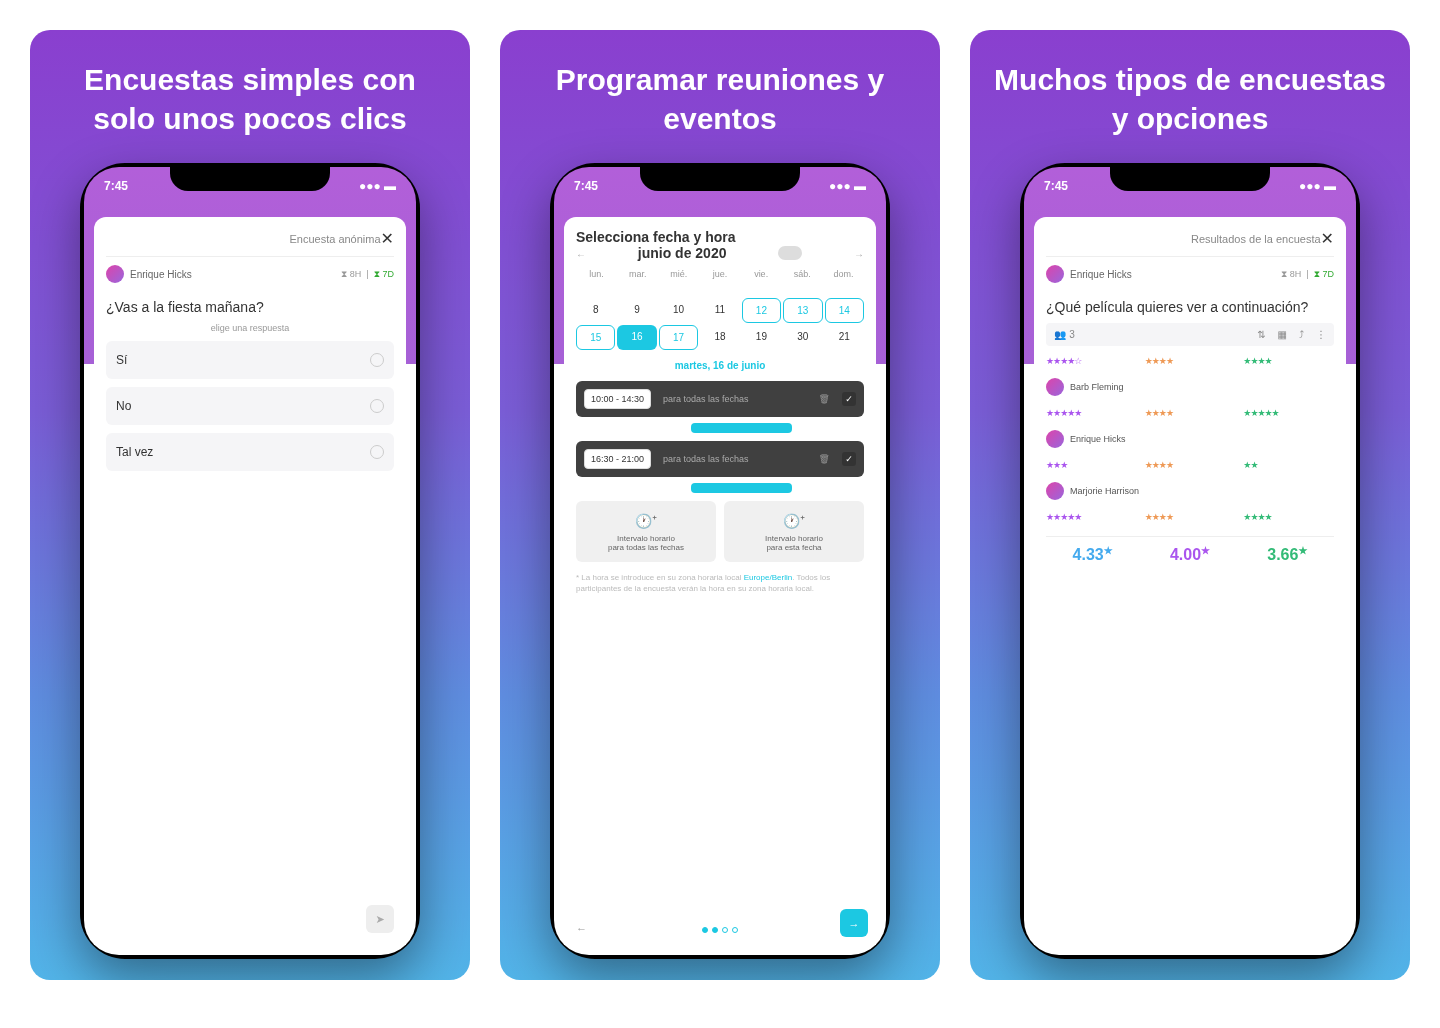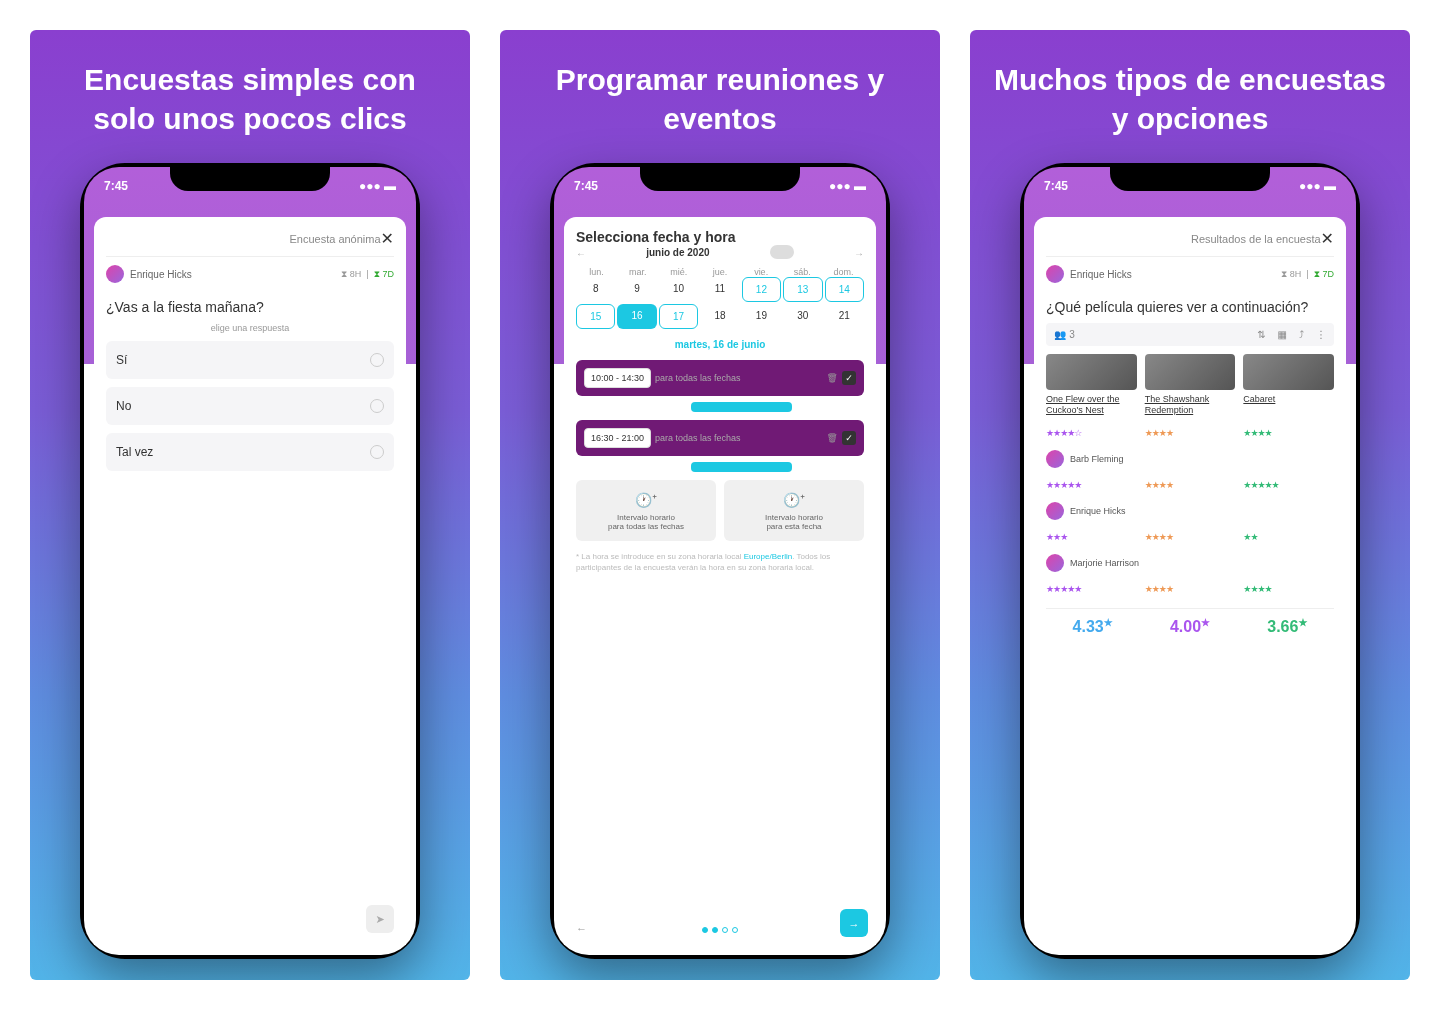--- a/index.html
+++ b/index.html
@@ -1,17 +1,17 @@
 <!DOCTYPE html>
 <html><head>
 <meta charset="utf-8">
 <style>
 * { box-sizing: border-box; margin: 0; padding: 0; font-family: -apple-system, sans-serif; }
 body { background: #fff; padding: 30px; display: flex; gap: 30px; justify-content: center; }
-.card { width: 440px; height: 950px; border-radius: 6px; background: linear-gradient(180deg, #8a3fcf 0%, #7a5dd6 40%, #5f8de0 70%, #52b4e8 100%); padding: 30px 20px 0; position: relative; overflow: hidden; }
+.card { width: 440px; height: 950px; border-radius: 20px; background: linear-gradient(180deg, #8a3fcf 0%, #7a5dd6 40%, #5f8de0 70%, #52b4e8 100%); padding: 30px 20px 0; position: relative; overflow: hidden; }
 .card-title { color: #fff; font-size: 30px; font-weight: 700; text-align: center; line-height: 1.3; margin-bottom: 25px; }
 .phone { margin: 0 auto; width: 340px; height: 796px; background: #000; border-radius: 45px; padding: 4px; position: relative; box-shadow: 0 20px 50px rgba(0,0,0,0.4); }
 .phone-inner { width: 100%; height: 100%; background: linear-gradient(180deg, #b25fd9, #a660d6 25%, #fff 25%); border-radius: 35px; overflow: hidden; position: relative; }
 .notch { position: absolute; top: 0; left: 50%; transform: translateX(-50%); width: 160px; height: 28px; background: #000; border-radius: 0 0 18px 18px; z-index: 10; }
 .status-bar { height: 40px; padding: 12px 20px 0; display: flex; justify-content: space-between; color: #fff; font-size: 12px; font-weight: 600; }
 .screen { background: #fff; border-radius: 12px 12px 0 0; margin: 10px 10px 0; height: calc(100% - 60px); padding: 12px; overflow: hidden; font-size: 11px; color: #333; position: relative; }
 .modal-header { display: flex; justify-content: flex-end; align-items: center; padding-bottom: 8px; border-bottom: 1px solid #eee; color: #888; }
 .close-x { font-size: 16px; color: #333; }
 .user-row { display: flex; align-items: center; justify-content: space-between; padding: 8px 0; }
 .user-left { display: flex; align-items: center; gap: 6px; }
@@ -21,29 +21,29 @@
 .badges .g { color: #3a3; }
 .question { font-size: 14px; font-weight: 400; margin: 8px 0; }
 .hint { text-align: center; font-size: 9px; color: #999; margin: 6px 0; }
 .option { background: #f5f5f7; border-radius: 6px; padding: 12px 10px; margin: 8px 0; display: flex; justify-content: space-between; align-items: center; font-size: 12px; }
 .radio { width: 14px; height: 14px; border: 1.5px solid #ccc; border-radius: 50%; }
 .send-btn { position: absolute; bottom: 12px; right: 12px; width: 28px; height: 28px; background: #eee; border-radius: 6px; display: flex; align-items: center; justify-content: center; color: #aaa; }
 
 
 .cal-title { font-size: 14px; font-weight: 700; margin-bottom: 0; }
 .cal-nav { display: flex; justify-content: space-between; align-items: center; margin-bottom: 8px; color: #aaa; font-size: 10px; }
-.cal-month { color: #333; font-weight: 600; font-size: 10px; }
+.cal-month { color: #333; font-weight: 600; font-size: 14px; }
 .mode-toggle { width: 24px; height: 14px; background: #ddd; border-radius: 8px; }
-.dow { display: grid; grid-template-columns: repeat(7,1fr); text-align: center; font-size: 9px; color: #999; margin-bottom: 0; }
+.dow { display: grid; grid-template-columns: repeat(7,1fr); text-align: center; font-size: 9px; color: #999; margin-bottom: 19px; }
 .days { display: grid; grid-template-columns: repeat(7,1fr); gap: 2px; text-align: center; }
 .day { padding: 6px 0; font-size: 10px; border-radius: 6px; }
 .day.sel { border: 1.5px solid #1cc8e2; color: #1cc8e2; }
 .day.active { background: #1cc8e2; color: #fff; }
 .sel-date { text-align: center; color: #1cc8e2; font-size: 10px; font-weight: 600; margin: 10px 0; }
-.timeslot { background: #701a75; border-radius: 6px; padding: 8px; margin: 6px 0; display: flex; align-items: center; gap: 4px; font-size: 9px; }
+.timeslot { background: #404040; border-radius: 6px; padding: 8px; margin: 6px 0; display: flex; align-items: center; gap: 12px; font-size: 9px; }
 .time-box { background: #fff; border: 1px solid #ddd; border-radius: 4px; padding: 4px 6px; font-size: 9px; }
 .slot-label { color: #aaa; flex: 1; }
 .trash { color: #999; }
 .check { width: 14px; height: 14px; background: #333; border-radius: 3px; color: #fff; font-size: 9px; display: flex; align-items: center; justify-content: center; }
 .slot-bar { height: 10px; background: #1cc8e2; border-radius: 4px; margin: 4px 0 8px 40%; width: 35%; }
 .interval-btns { display: flex; gap: 8px; margin-top: 8px; }
 .interval-btn { flex: 1; background: #f0f0f0; border-radius: 6px; padding: 10px 6px; text-align: center; font-size: 8px; color: #666; }
 .interval-btn .ic { font-size: 14px; display: block; margin-bottom: 4px; }
 .footnote { font-size: 8px; color: #bbb; margin-top: 10px; line-height: 1.4; }
 .footnote .link { color: #1cc8e2; }
@@ -229,34 +229,20 @@
         <div class="question">¿Qué película quieres ver a continuación?</div>
         <div class="toolbar">
           <span>👥 <span>3</span></span>
           <div class="toolbar-icons">
             <span>⇅</span>
             <span>▦</span>
             <span>⤴</span>
             <span>⋮</span>
           </div>
         </div>
-        <div class="movies">
-          <div class="movie">
-            <div class="thumb"></div>
-            <div class="movie-title">One Flew over the Cuckoo's Nest</div>
-          </div>
-          <div class="movie">
-            <div class="thumb"></div>
-            <div class="movie-title">The Shawshank Redemption</div>
-          </div>
-          <div class="movie">
-            <div class="thumb"></div>
-            <div class="movie-title">Cabaret</div>
-          </div>
-        </div>
         <div class="rate-row">
           <div class="rate-cell stars">★★★★☆</div>
           <div class="rate-cell stars o">★★★★</div>
           <div class="rate-cell stars g">★★★★</div>
         </div>
         <div class="voter-row">
           <div class="avatar"></div>
           <span class="vname">Barb Fleming</span>
         </div>
         <div class="rate-row">

